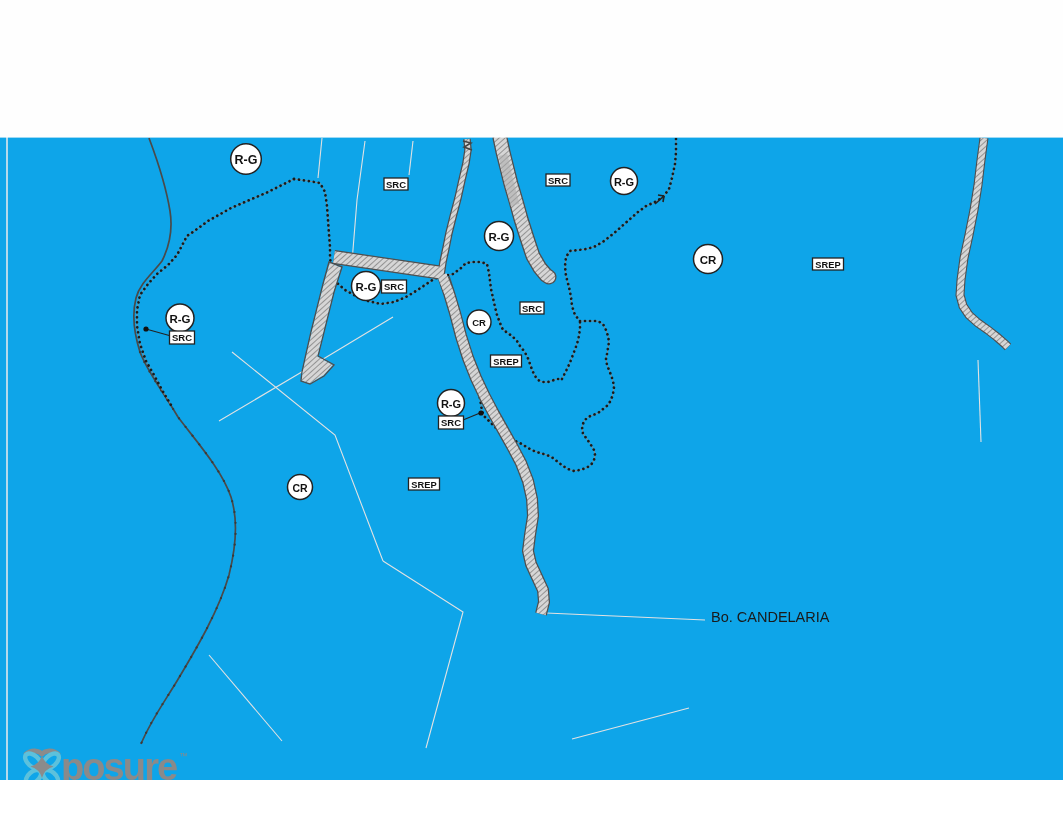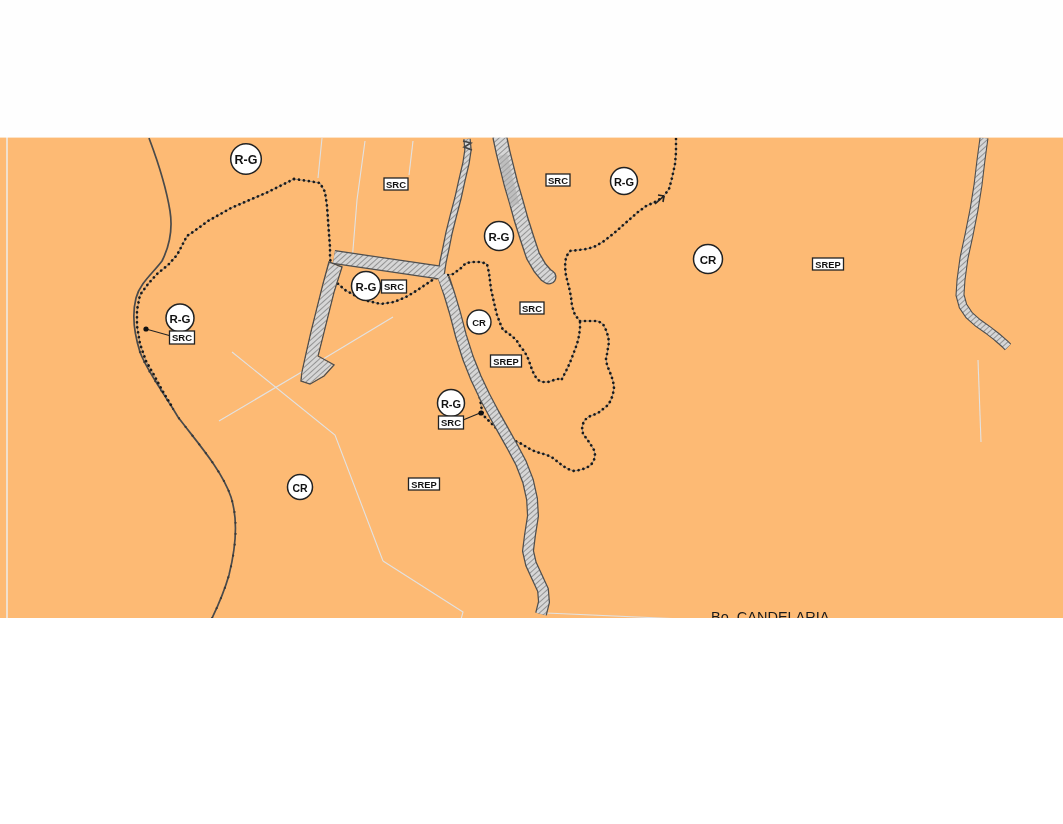--- a/index.html
+++ b/index.html
@@ -1,17 +1,17 @@
 <!DOCTYPE html>
 <html><head>
 <meta charset="utf-8">
 <style>
 html,body{margin:0;padding:0;width:1063px;height:824px;background:#ffffff;overflow:hidden;}
 *{font-family:"Liberation Sans",sans-serif;}
-#page{position:relative;width:1063px;height:618px;overflow:hidden;background:#fdba74;}
+#page{position:relative;width:1063px;height:780px;overflow:hidden;background:#0ea5e9;}
 </style>
 </head>
 <body>
 <div id="page">
 <svg width="1063" height="824" viewBox="0 0 1063 824" xmlns="http://www.w3.org/2000/svg">
 <defs>
 <pattern id="hatch" width="4" height="4" patternUnits="userSpaceOnUse" patternTransform="rotate(48)">
 <rect width="4" height="4" fill="#d6d6d6"></rect>
 <line x1="0" y1="0" x2="0" y2="4" stroke="#828282" stroke-width="1.6"></line>
 </pattern>

